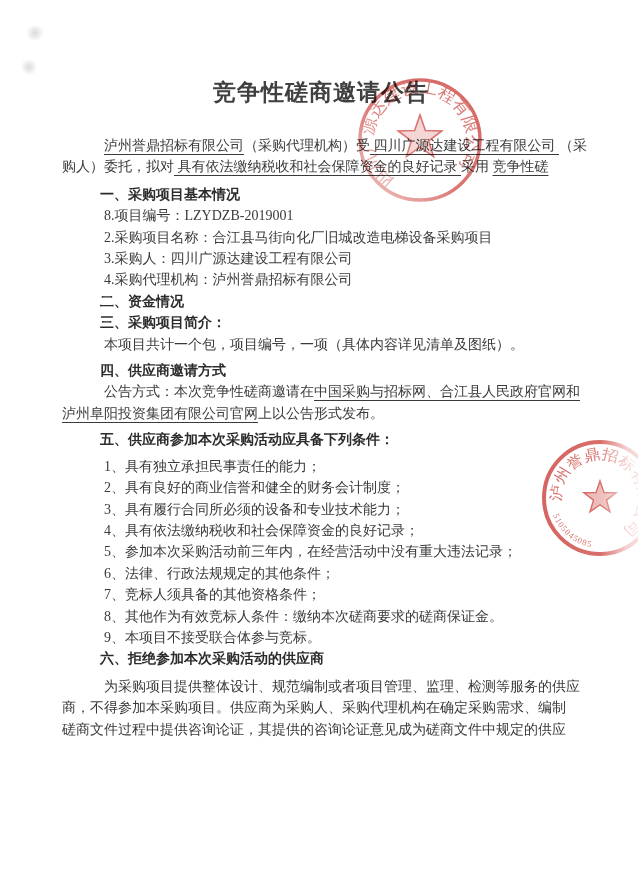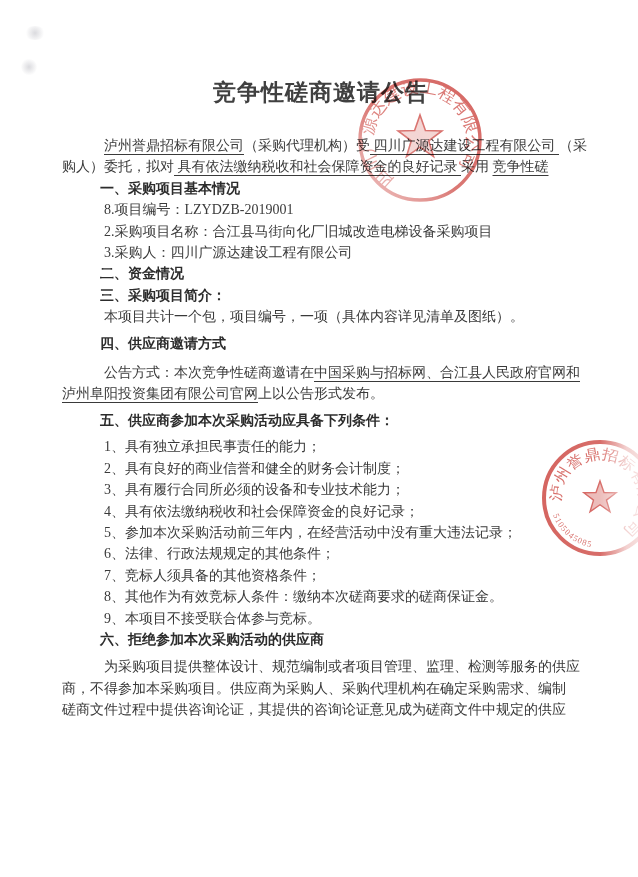--- a/index.html
+++ b/index.html
@@ -9,21 +9,21 @@
   }
   .page{position:absolute;left:0;top:0;width:638px;height:877px;
         padding:78px 58px 0 62px;box-sizing:border-box;}
   .doc-title{font-size:23px;line-height:30px;font-weight:bold;text-align:center;
              color:#404040;letter-spacing:1px;margin:0 0 27px 0;}
   .line{font-size:14px;line-height:21.4px;white-space:nowrap;}
   .indent{text-indent:42px;}
   .heading{font-weight:bold;padding-left:38px;color:#2c2c2c;}
   .item{padding-left:42px;}
   .u{text-decoration:underline;text-underline-offset:3.5px;text-decoration-thickness:1px;}
-  .mt2{margin-top:6px;}.mt5{margin-top:5px;font-family:Liberation Serif, serif;}.mt6{}.mt8{margin-top:8px;}
+  .mt2{margin-top:6px;}.mt5{margin-top:5px;font-family:Liberation Serif, serif;}.mt6{margin-top:6px;}.mt8{margin-top:0;}
   .stamp{position:absolute;mix-blend-mode:multiply;opacity:.88;pointer-events:none;}
   .stamp-buyer{left:354px;top:74px;}
   .stamp-agency{left:540px;top:438px;}
   .stamp text{font-family:"Liberation Serif","DejaVu Serif",serif;}
   .smudge{position:absolute;border-radius:50%;
           background:radial-gradient(circle, rgba(110,110,125,.25), rgba(110,110,125,0) 70%);}
   #smudge-1{left:24px;top:26px;width:22px;height:14px;}
   #smudge-2{left:21px;top:58px;width:16px;height:18px;}
 </style>
 </head>
@@ -37,20 +37,21 @@
     <span class="u">泸州誉鼎招标有限公司</span><span>（采购代理机构）受</span><span class="u"> 四川广源达建设工程有限公司 </span><span>（采</span>
   </div>
   <div class="line">
     <span>购人）委托，拟对</span><span class="u"> 具有依法缴纳税收和社会保障资金的良好记录 </span><span> 采用 </span><span class="u">竞争性磋</span>
   </div>
 
   <div class="line heading mt6">一、采购项目基本情况</div>
   <div class="line item">8.项目编号：LZYDZB-2019001</div>
   <div class="line item">2.采购项目名称：合江县马街向化厂旧城改造电梯设备采购项目</div>
   <div class="line item">3.采购人：四川广源达建设工程有限公司</div>
+  <div class="line item">4.采购代理机构：泸州誉鼎招标有限公司</div>
 
   <div class="line heading">二、资金情况</div>
 
   <div class="line heading">三、采购项目简介：</div>
   <div class="line item">本项目共计一个包，项目编号，一项（具体内容详见清单及图纸）。</div>
 
   <div class="line heading mt5">四、供应商邀请方式</div>
   <div class="line indent mt8">
     <span>公告方式：本次竞争性磋商邀请在</span><span class="u">中国采购与招标网、合江县人民政府官网和</span>
   </div>

